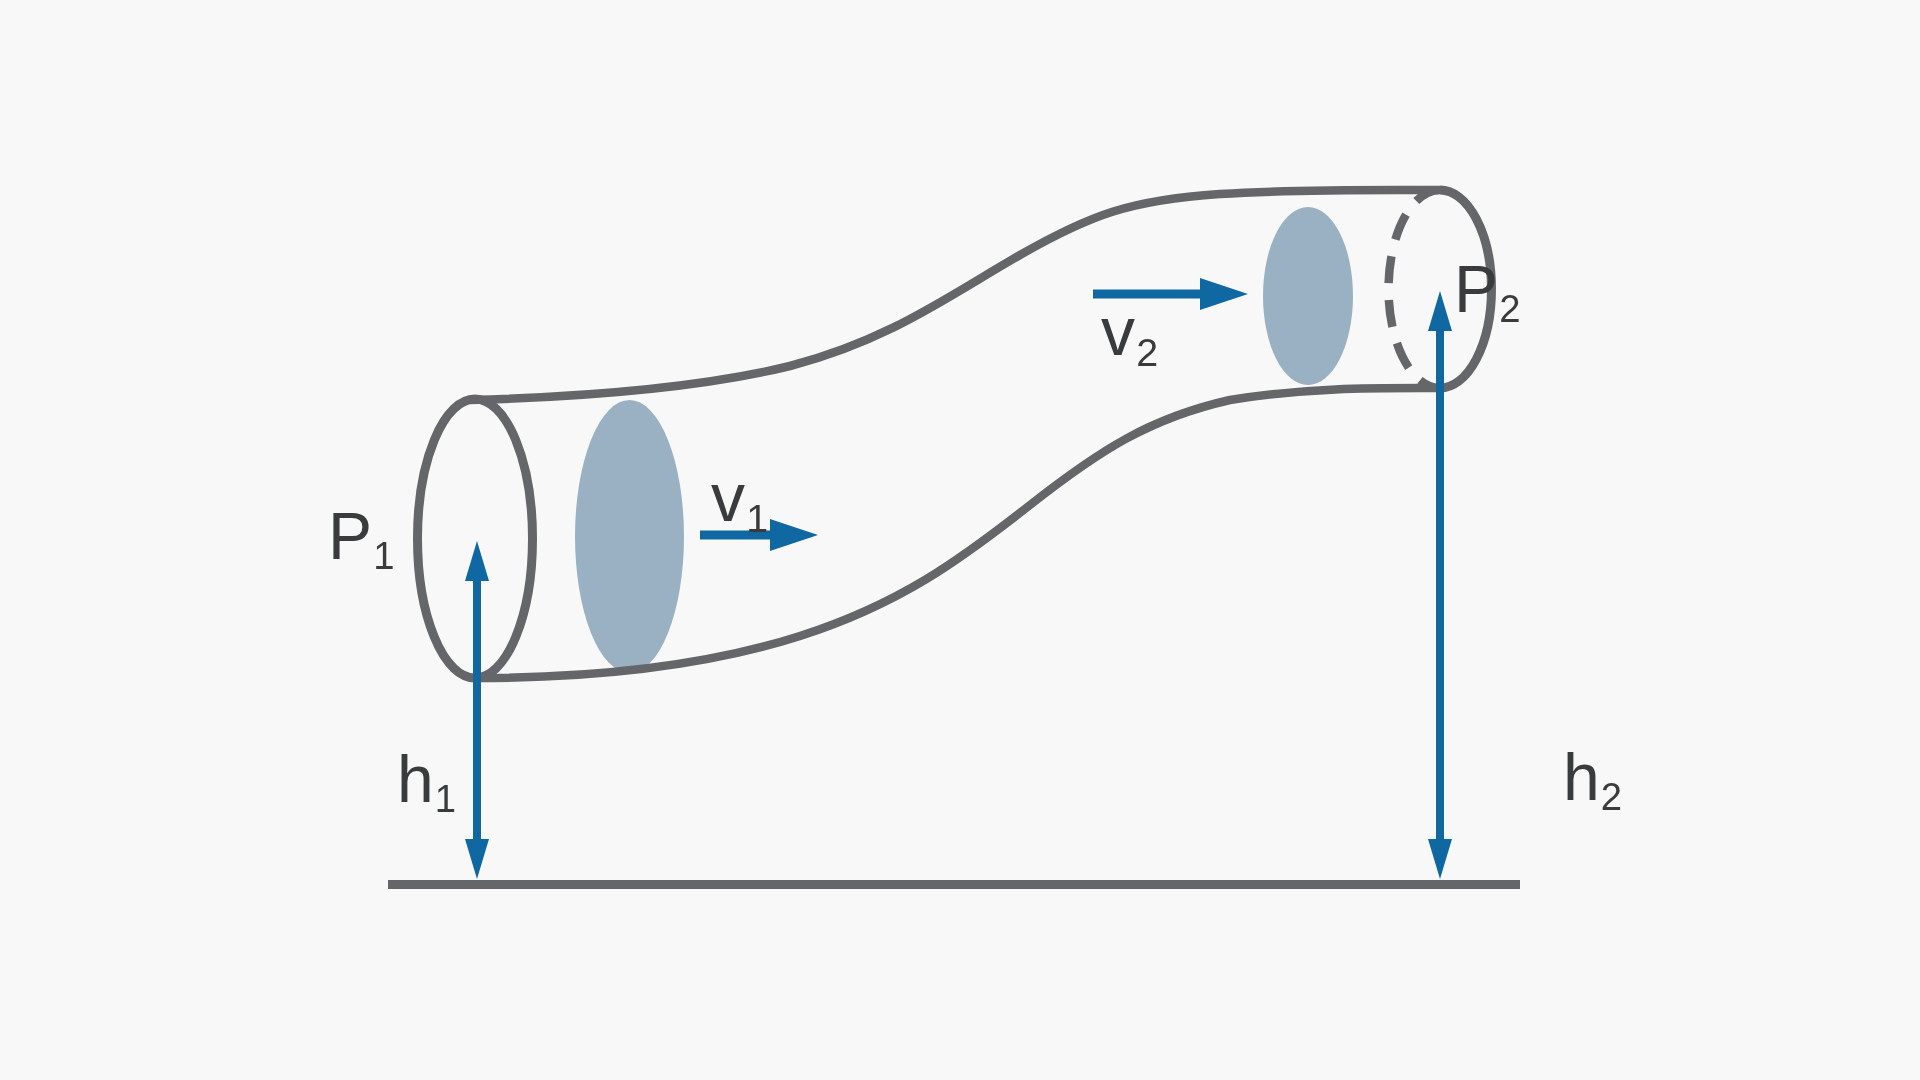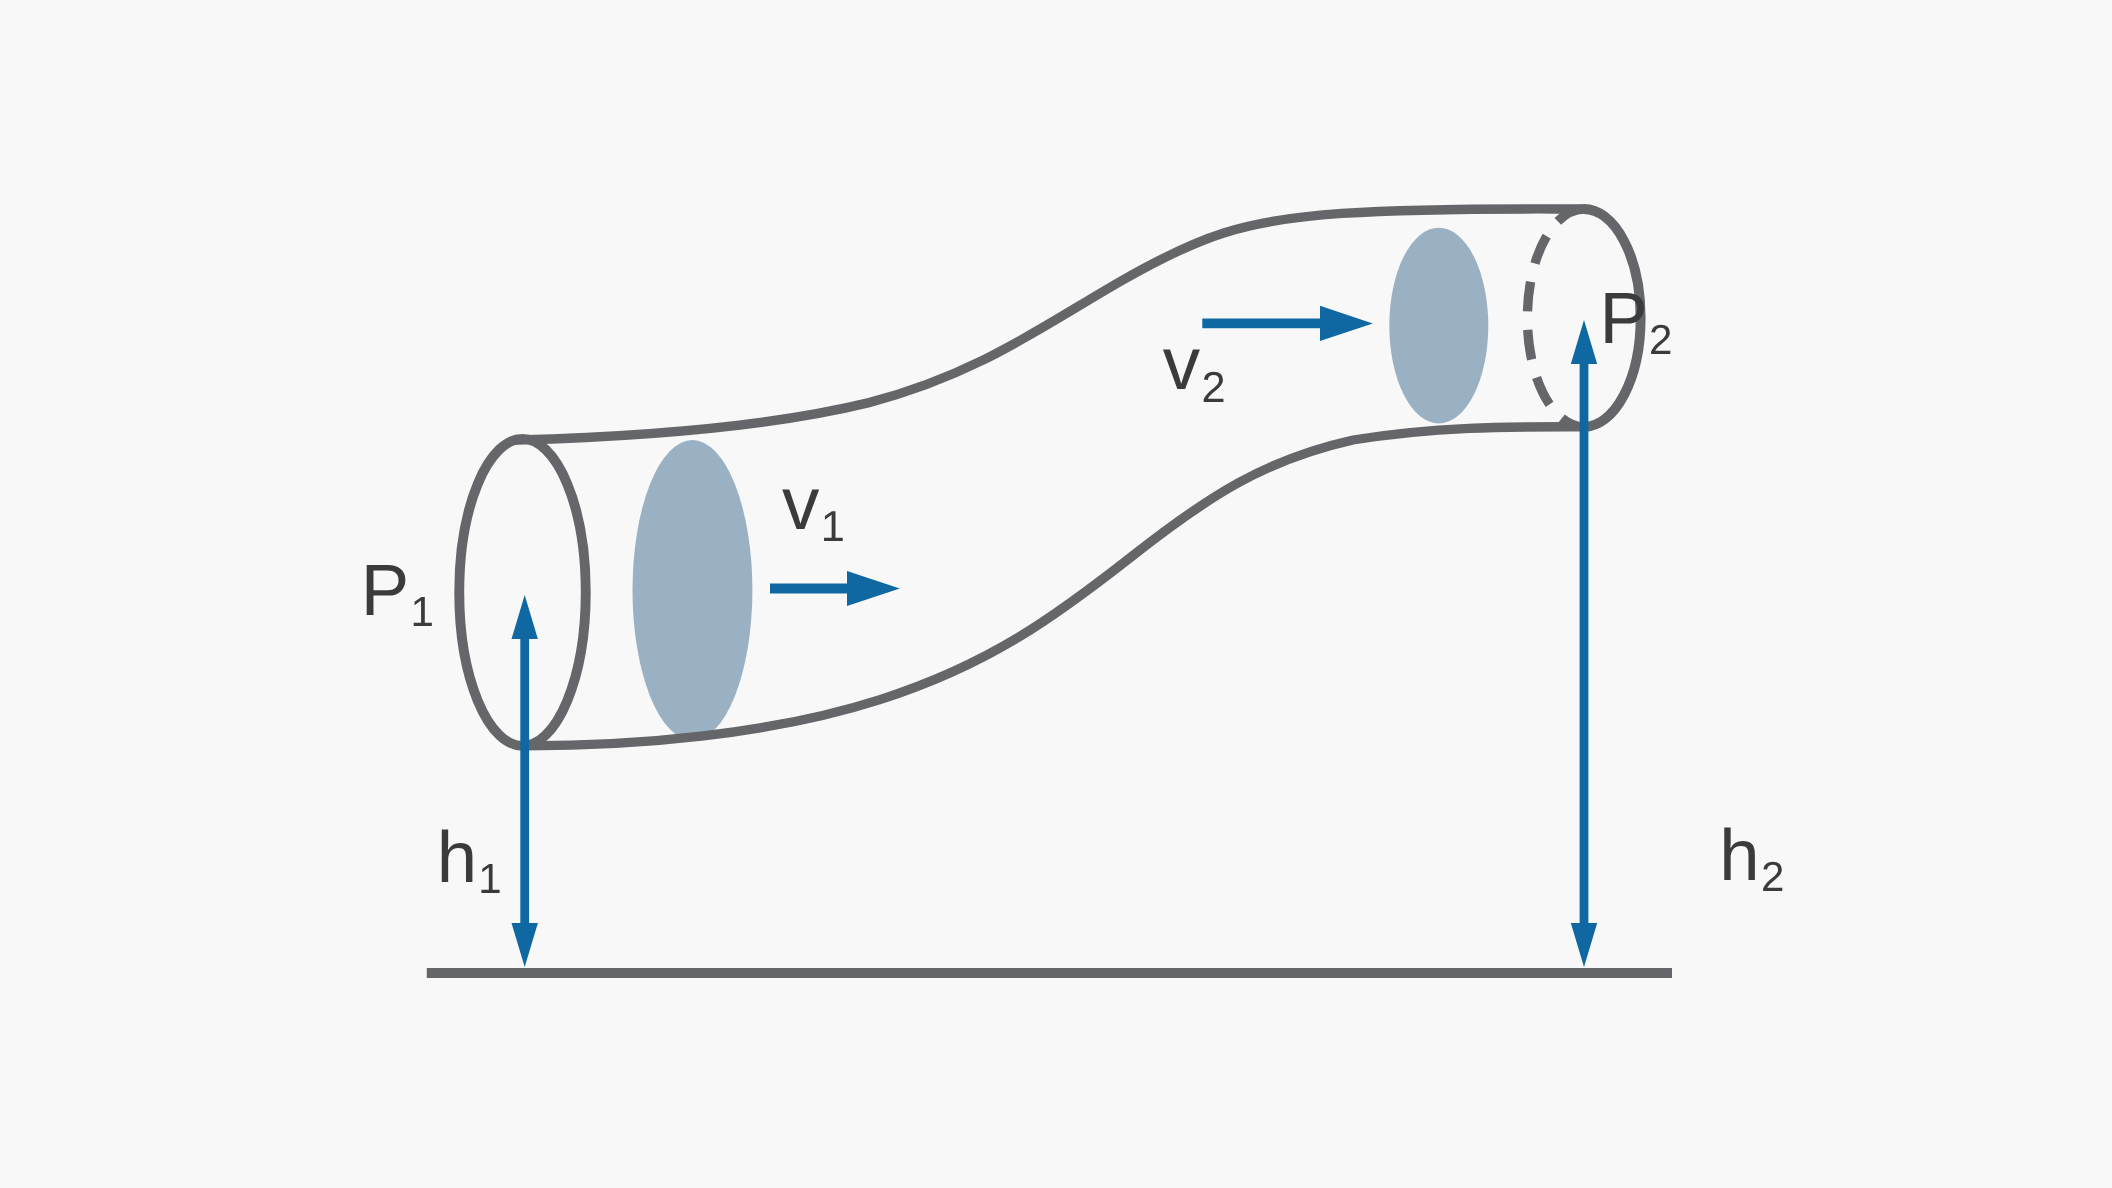--- a/index.html
+++ b/index.html
@@ -66,22 +66,22 @@
     user-select: none;
   }
   .lbl .sub {
     font-size: 0.58em;
     position: relative;
     top: 0.27em;
     margin-left: 0.03em;
   }
   .lbl-p1 { left: 328px;  top: 503px; }
   .lbl-p2 { left: 1454px; top: 256px; }
-  .lbl-v1 { left: 711px;  top: 424px; font-size: 68px; }
-  .lbl-v2 { left: 1057px; top: 297px; font-size: 68px; }
+  .lbl-v1 { left: 711px;  top: 463px; font-size: 68px; }
+  .lbl-v2 { left: 1101px; top: 297px; font-size: 68px; }
   .lbl-h1 { left: 397px;  top: 746px; }
   .lbl-h2 { left: 1563px; top: 744px; }
 </style>
 </head>
 <body>
 
 <div class="stage">
 
   <svg viewBox="0 0 1920 1080" aria-hidden="true">
 

